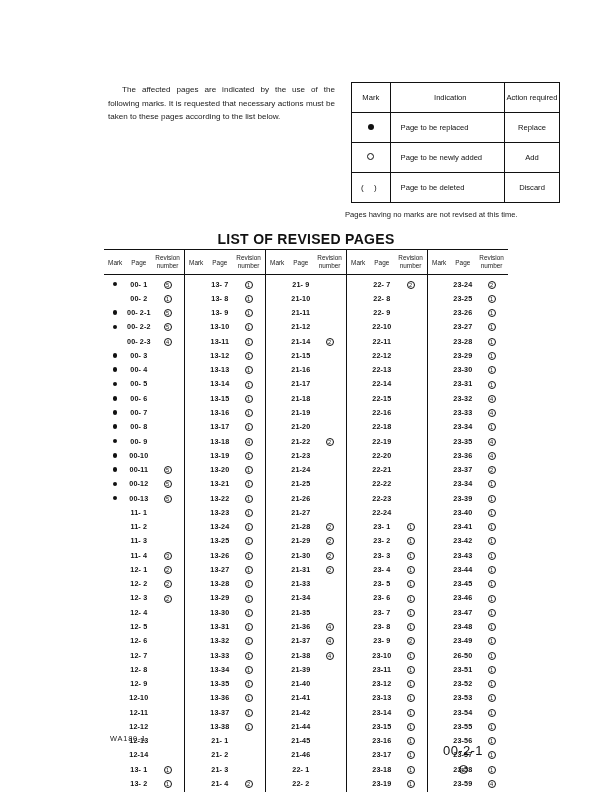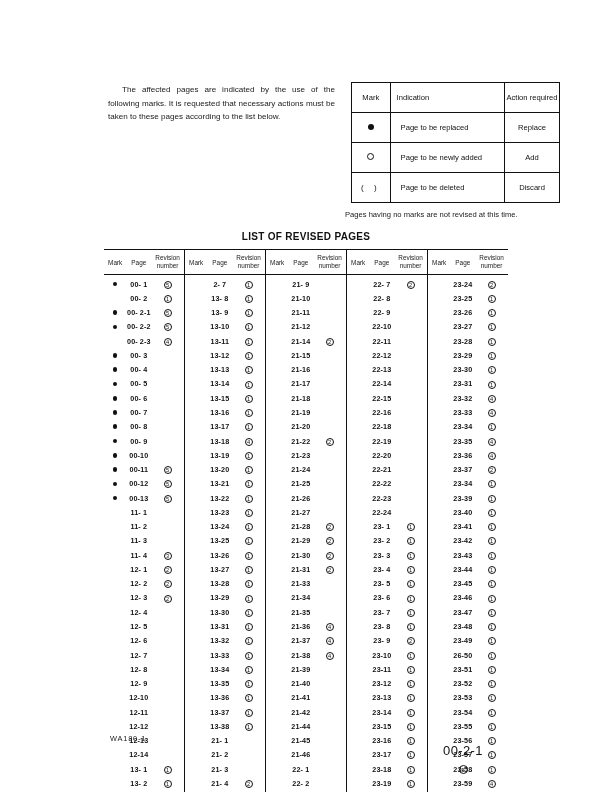--- a/index.html
+++ b/index.html
@@ -87,21 +87,21 @@
     white-space: nowrap;
   }
 
   
   .list-title {
     position: absolute;
     left: 0;
     top: 231px;
     width: 612px;
     text-align: center;
-    font-size: 10px;
+    font-size: 14px;
     font-weight: bold;
     letter-spacing: 0.3px;
   }
 
   
   .revtable {
     position: absolute;
     left: 104px;
     top: 249px;
     width: 404px;
@@ -224,21 +224,21 @@
 <div class="page">
 
   <div class="intro">
     <span class="first-line-indent"></span><span>The affected pages are indicated by the use of the following marks. It is requested that necessary actions must be taken to these pages according to the list below.</span>
   </div>
 
   <table class="legend">
     <thead>
       <tr>
         <th class="c-mark">Mark</th>
-        <th class="c-ind" style="text-align:left;padding-left:6px">Indication</th>
+        <th class="c-ind" style="text-align:center;padding-left:6px">Indication</th>
         <th class="c-act">Action required</th>
       </tr>
     </thead>
     <tbody>
       <tr>
         <td class="c-mark">
           <span class="sym-filled"></span>
         </td>
         <td class="c-ind">Page to be replaced</td>
         <td class="c-act">Replace</td>
@@ -501,21 +501,21 @@
             <div class="cell-page">13- 2</div>
             <div class="cell-rev"><span class="circnum">1</span></div>
           </div>
           <div class="rt-row">
             <div class="cell-mark"></div>
           </div>
         </div>
         <div class="rt-group">
           <div class="rt-row">
             <div class="cell-mark"></div>
-            <div class="cell-page">2- 7</div>
+            <div class="cell-page">13- 7</div>
             <div class="cell-rev"><span class="circnum">1</span></div>
           </div>
           <div class="rt-row">
             <div class="cell-mark"></div>
             <div class="cell-page">13- 8</div>
             <div class="cell-rev"><span class="circnum">1</span></div>
           </div>
           <div class="rt-row">
             <div class="cell-mark"></div>
             <div class="cell-page">13- 9</div>

